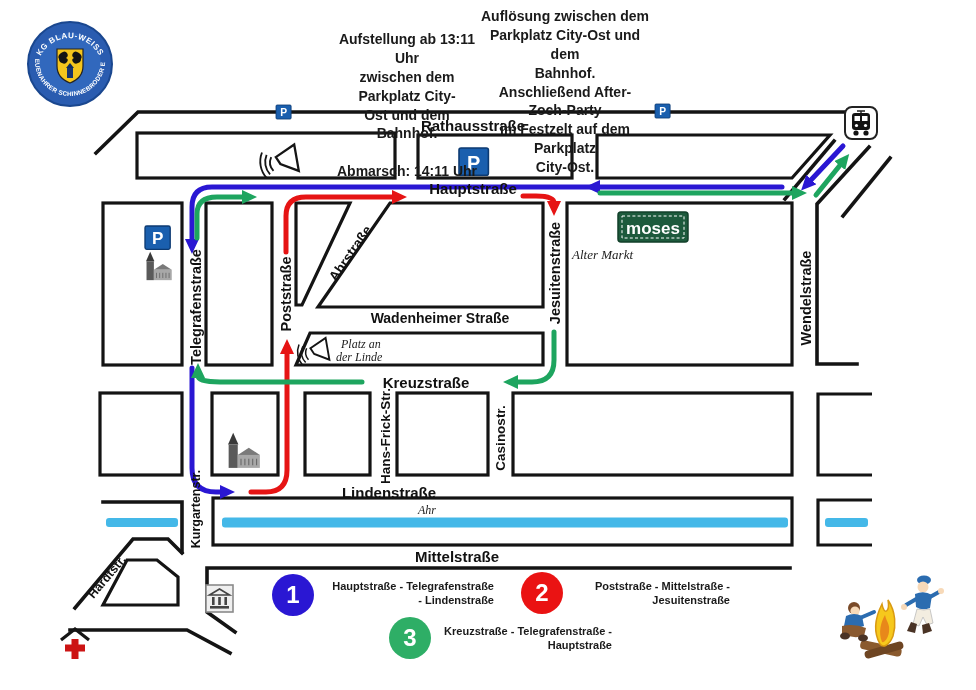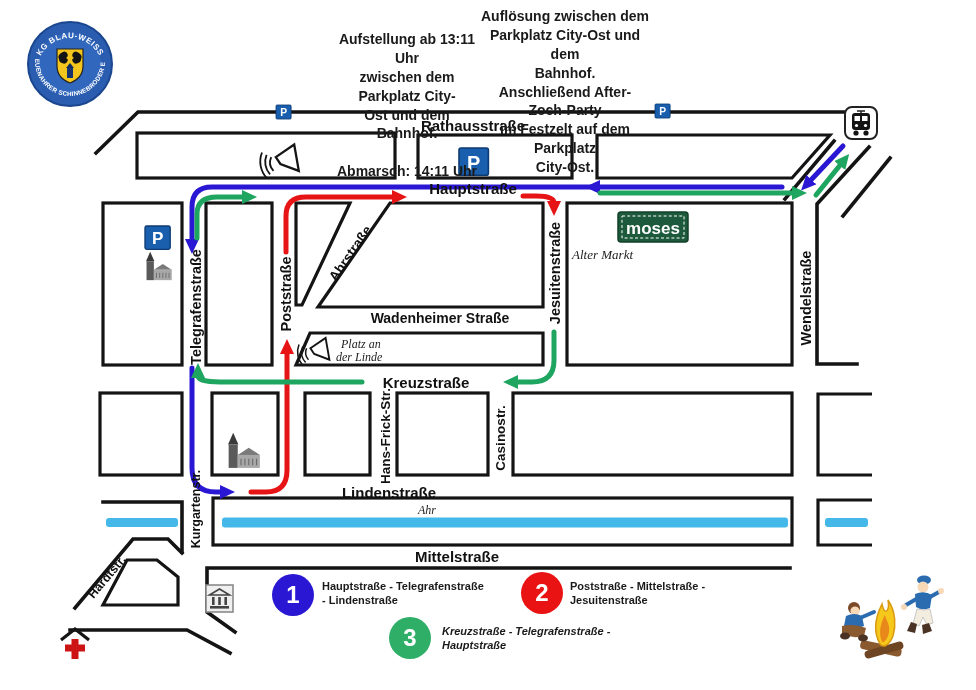--- a/index.html
+++ b/index.html
@@ -4,21 +4,21 @@
 <style>
   html,body{margin:0;padding:0;background:#fff;}
   .canvas{position:relative;width:976px;height:690px;background:#fff;overflow:hidden;
           font-family:"Liberation Sans",sans-serif;color:#111;}
   .canvas > svg.map{position:absolute;left:0;top:0;z-index:1;}
   .overlay{position:absolute;z-index:2;}
   .info{white-space:pre-line;text-align:center;font-weight:bold;font-size:14px;line-height:1.35;color:#1a1a1a;}
   .legend-circle{position:absolute;width:42px;height:42px;border-radius:50%;display:flex;
                  align-items:center;justify-content:center;color:#fff;font-weight:bold;font-size:24px;}
   .c-blue{background:#2a17d3;} .c-red{background:#ea1313;} .c-green{background:#2eae66;}
-  .legend-text{position:absolute;white-space:pre-line;text-align:left;font-weight:bold;
+  .legend-text{position:absolute;white-space:pre-line;text-align:right;font-weight:bold;
                font-size:11px;line-height:1.3;color:#1a1a1a;}
   .logo-wrap{position:absolute;left:26px;top:20px;z-index:2;}
   svg text.lbl{font-family:"Liberation Sans",sans-serif;font-weight:bold;fill:#111;}
   svg text.ital{font-family:"Liberation Serif",serif;font-style:italic;font-weight:normal;fill:#222;}
 </style>
 </head>
 <body>
 
 <div class="canvas">
 
@@ -250,17 +250,17 @@
 
     <div class="overlay legend-circle c-red" style="left:521px;top:572px;">
       <span>2</span>
     </div>
     <div class="overlay legend-text" style="left:570px;top:579px;width:160px;">Poststraße - Mittelstraße -
 Jesuitenstraße</div>
 
     <div class="overlay legend-circle c-green" style="left:389px;top:617px;">
       <span>3</span>
     </div>
-    <div class="overlay legend-text" style="left:442px;top:624px;width:190px;font-style:italic;">Kreuzstraße - Telegrafenstraße -
+    <div class="overlay legend-text" style="left:422px;top:624px;width:190px;">Kreuzstraße - Telegrafenstraße -
 Hauptstraße</div>
   </div>
 
 </div>
 
 </body></html>

